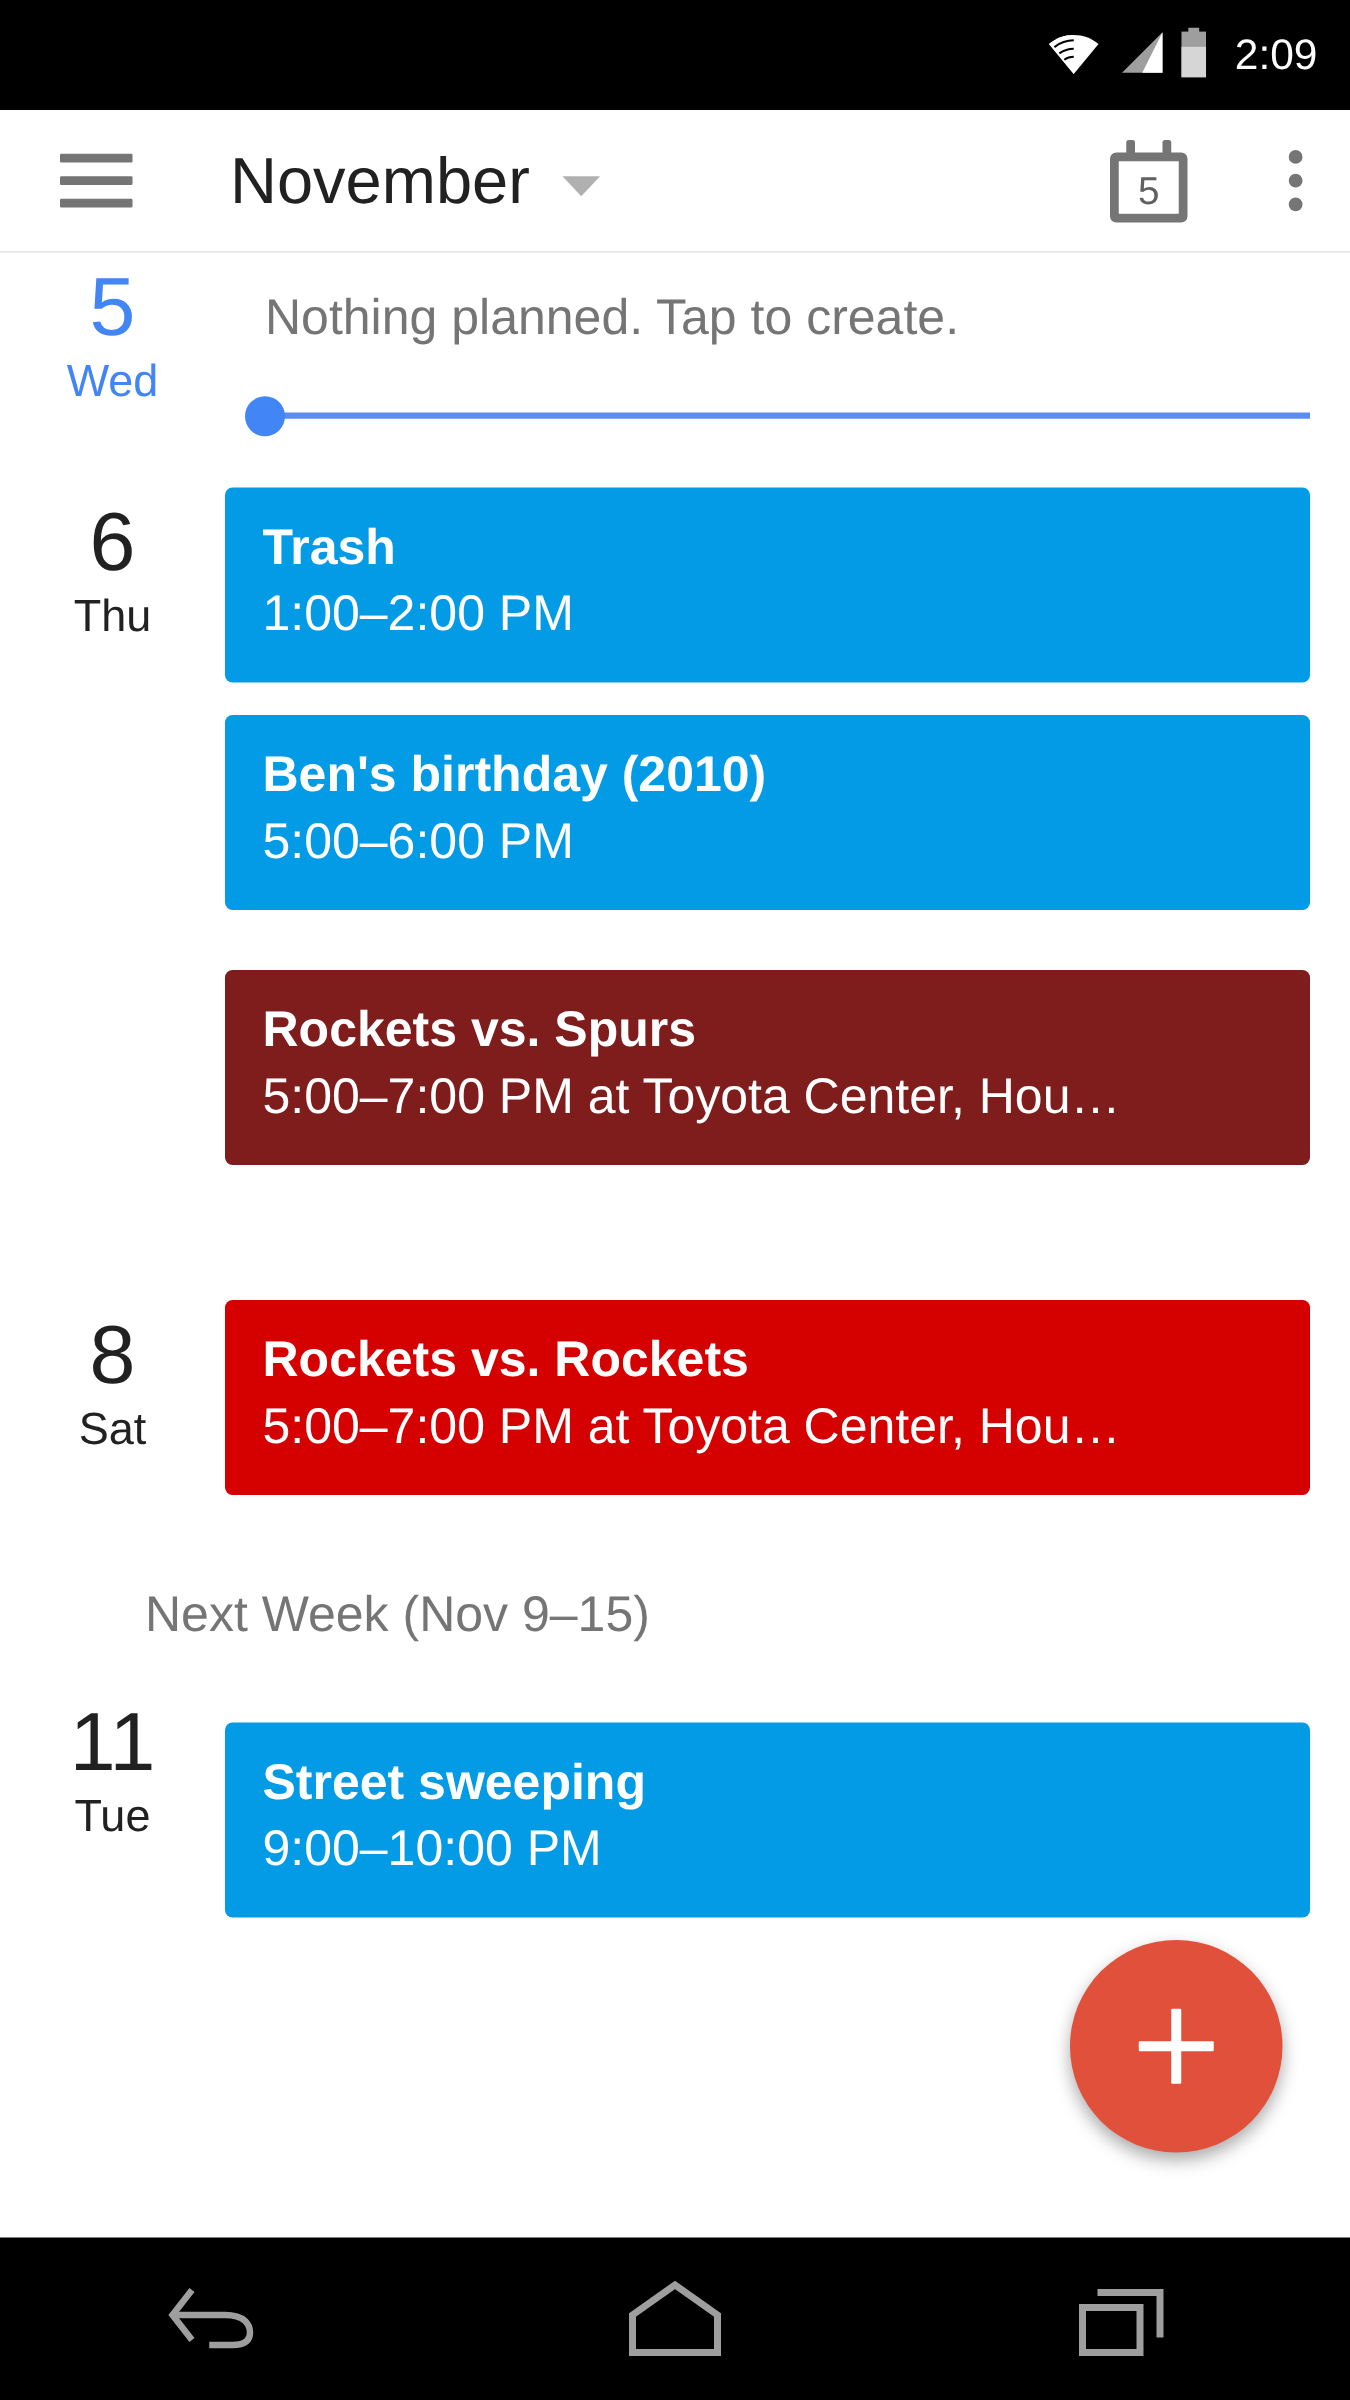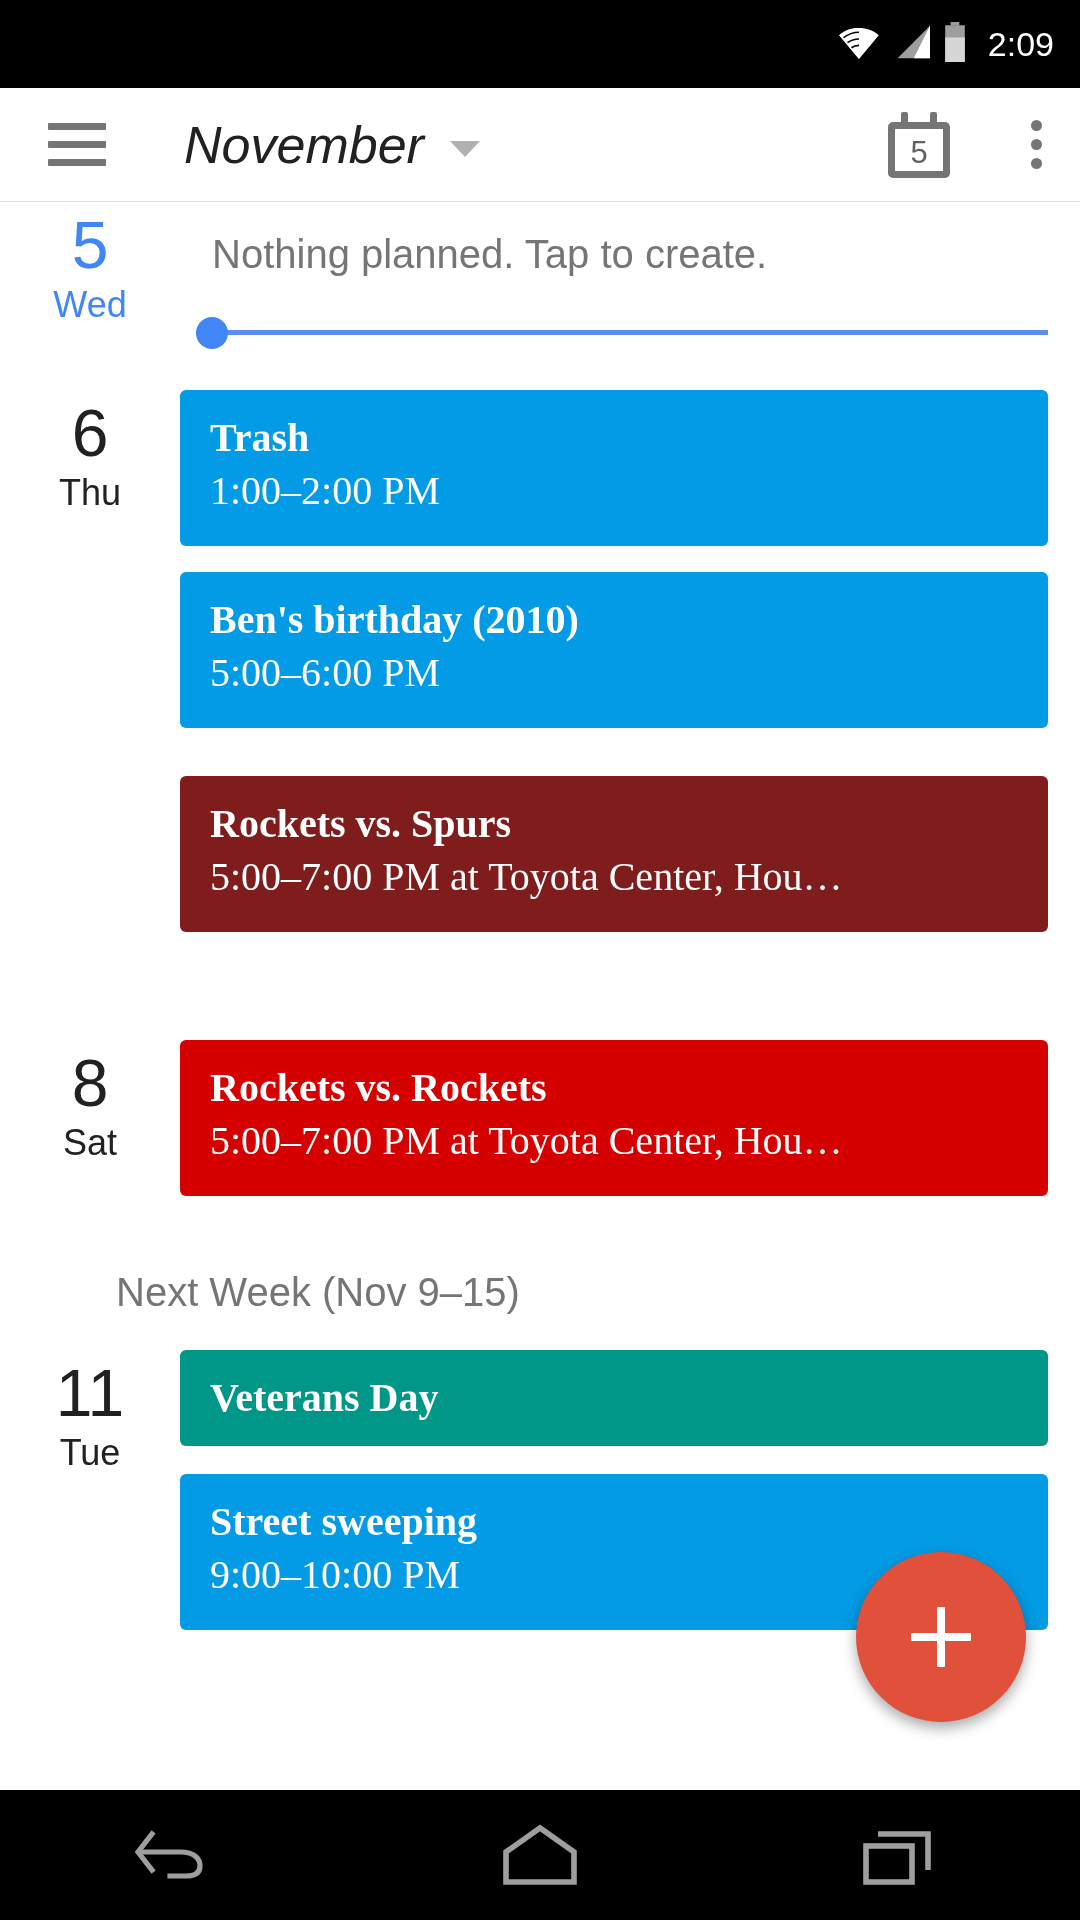--- a/index.html
+++ b/index.html
@@ -41,21 +41,20 @@
     position:relative;
   }
   .hamburger { width:58px; display:flex; flex-direction:column; gap:11px; cursor:pointer; }
   .hamburger span { display:block; height:7px; background:#757575; border-radius:1px; }
   .app-title {
     font-size:52px;
     color:#212121;
     margin-left:78px;
     line-height:1;
     white-space:nowrap;
-    font-style:italic;
   }
   .title-caret {
     width:0; height:0;
     border-left:15px solid transparent;
     border-right:15px solid transparent;
     border-top:16px solid #b0b0b0;
     margin-left:26px;
     margin-top:8px;
   }
   .app-bar-spacer { flex:1; }
@@ -107,21 +106,20 @@
   .slider-thumb {
     position:absolute; left:16px; top:15px;
     width:32px; height:32px; border-radius:50%; background:#4285F4;
   }
 
   .event-card {
     border-radius:6px;
     padding:22px 30px 28px 30px;
     margin-bottom:26px;
     overflow:hidden;
-    font-family:Liberation Serif, serif;
   }
   .event-title {
     font-size:40px;
     font-weight:bold;
     color:#ffffff;
     line-height:52px;
     white-space:nowrap;
     overflow:hidden;
   }
   .event-sub {
@@ -271,23 +269,20 @@
   </div>
 
   <div class="section-header">Next Week (Nov 9–15)</div>
 
   <div class="day-row">
     <div class="day-gutter">
       <div class="day-num">11</div>
       <div class="day-dow">Tue</div>
     </div>
     <div class="day-events">
-      <div class="event-card allday" style="background:#009688;">
-        <div class="event-title">Veterans Day</div>
-      </div>
       <div class="event-card" style="background:#039BE5;margin-top:28px;">
         <div class="event-title">Street sweeping</div>
         <div class="event-sub">9:00–10:00 PM</div>
       </div>
     </div>
   </div>
 
 </div>
 
 <div class="fab">

